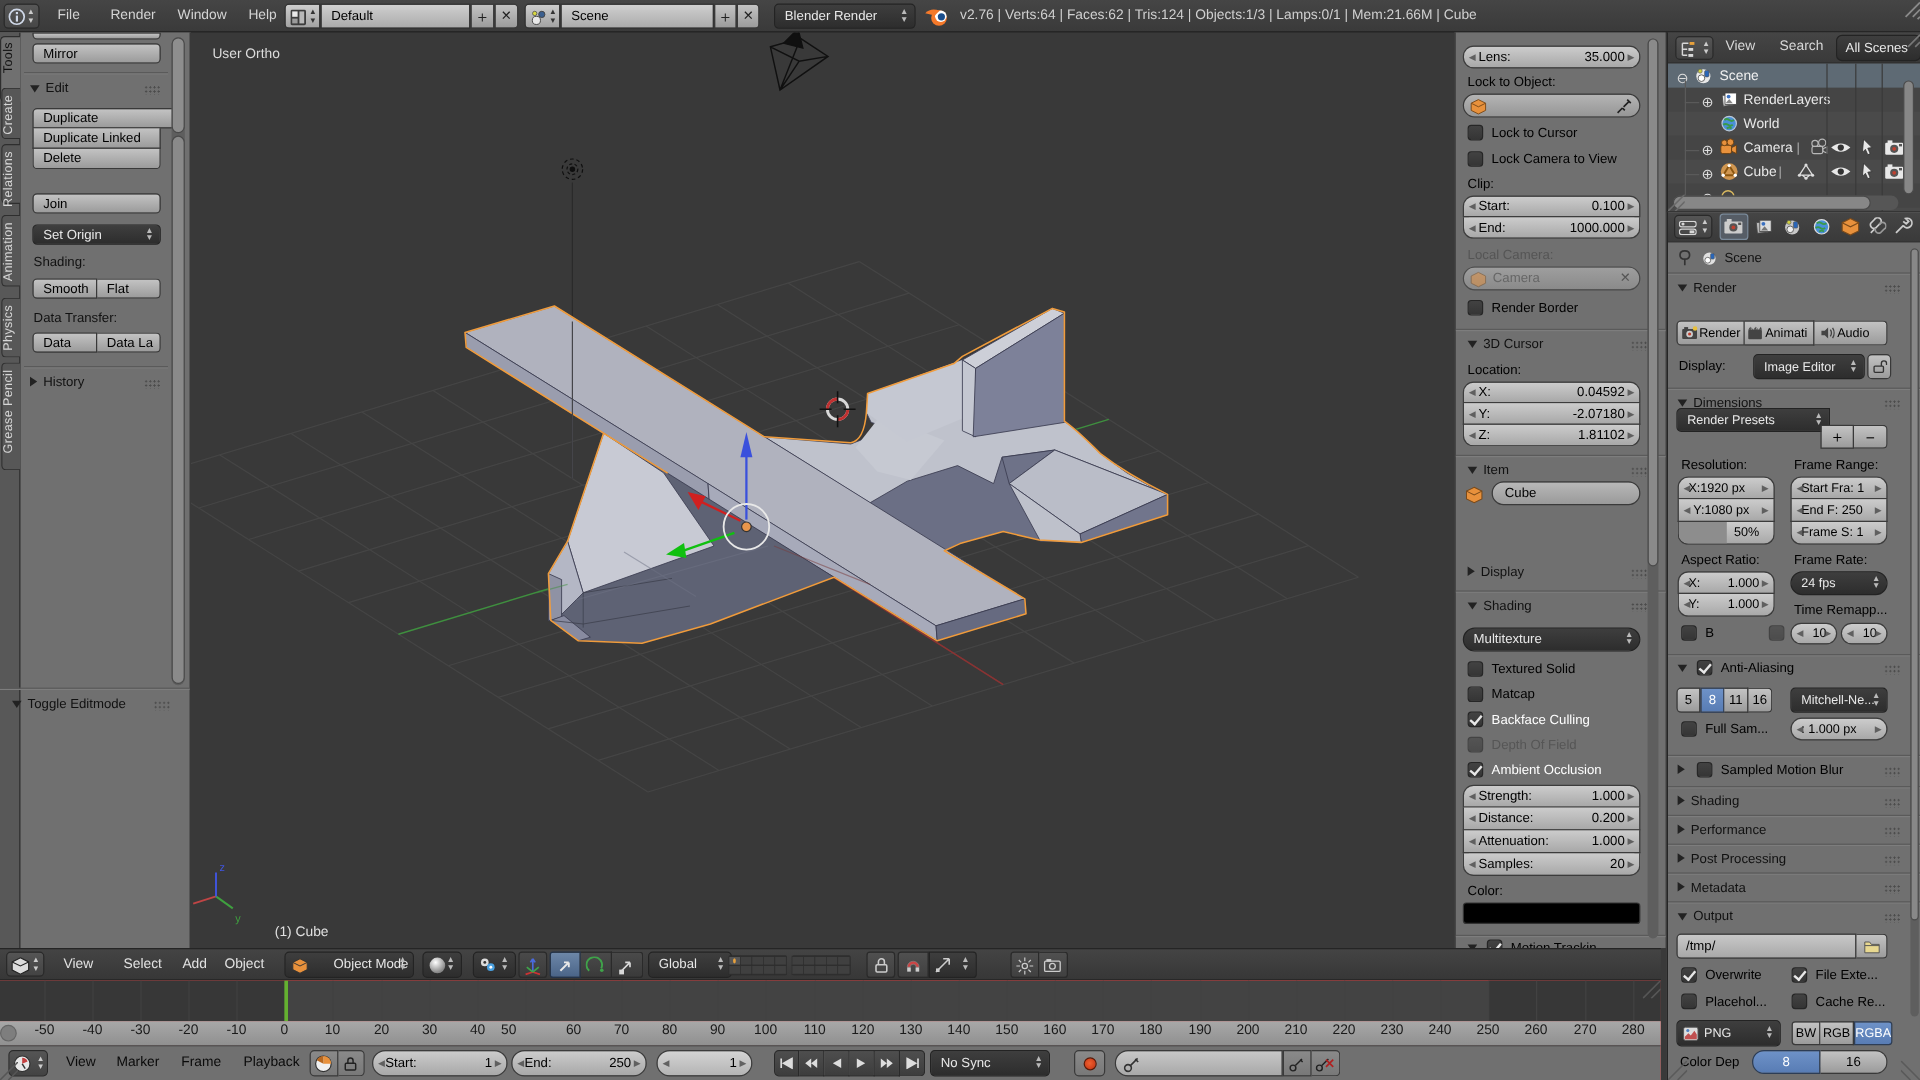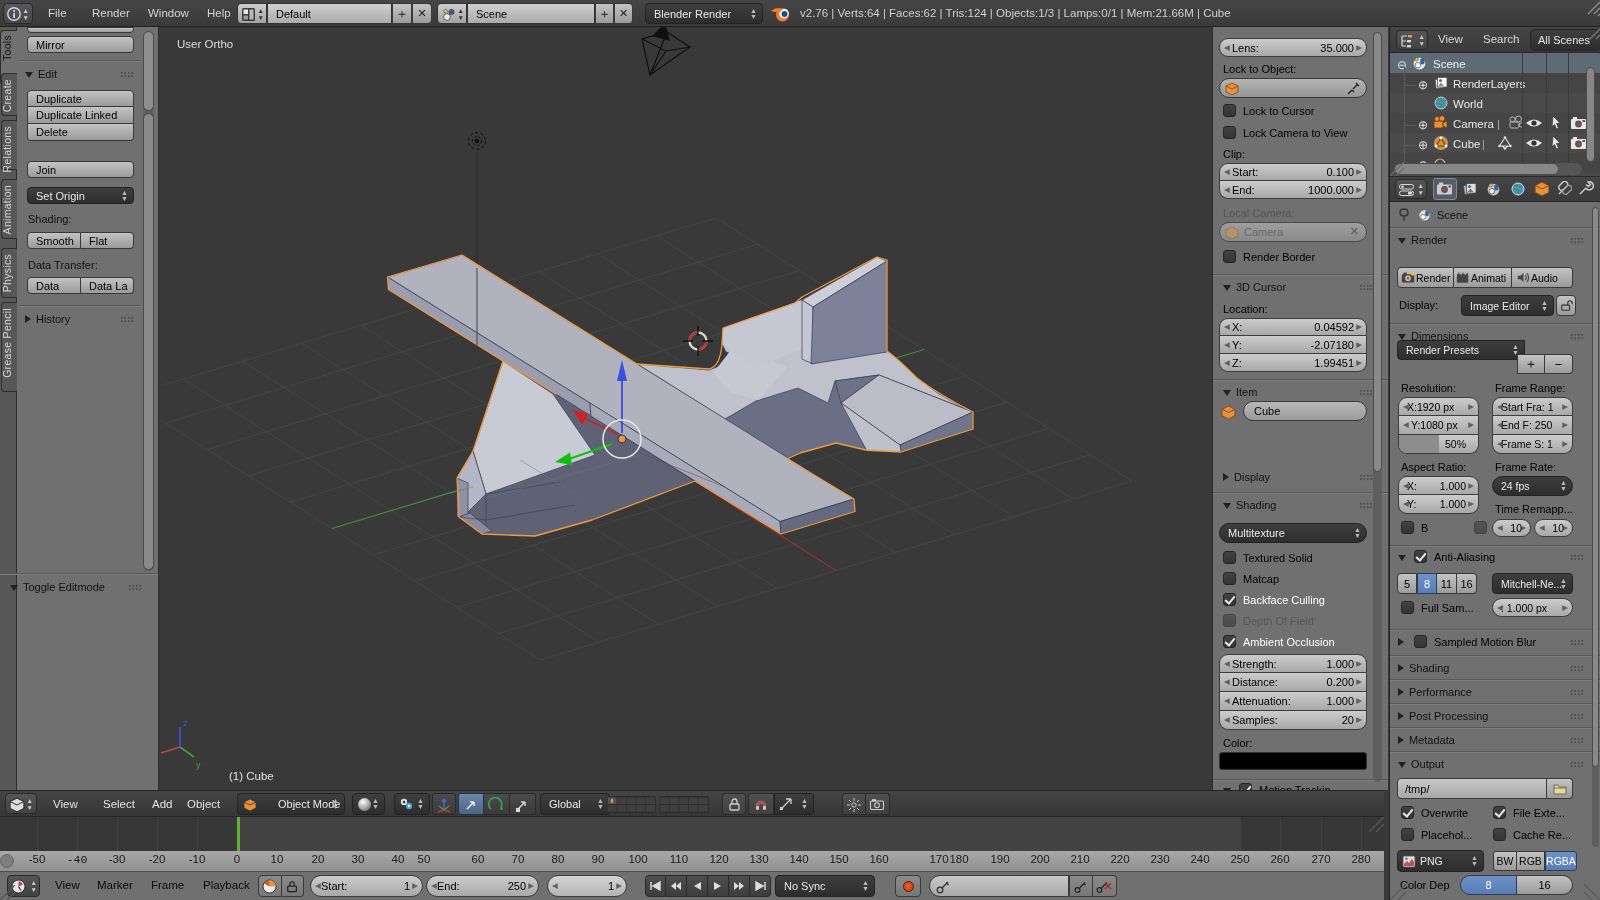--- a/index.html
+++ b/index.html
@@ -226,21 +226,21 @@
  <div class="vtab" style="top:52px;">Create</div>
  <div class="vtab" style="top:99px;">Relations</div>
  <div class="vtab" style="top:158px;">Animation</div>
  <div class="vtab" style="top:227px;">Physics</div>
  <div class="vtab" style="top:281px;">Grease Pencil</div>
  <div class="abs btn" style="left:27px;top:0px;width:107px;height:6px;border-radius:0 0 4px 4px;"></div>
  <div class="abs btn btnl" style="left:27px;top:9px;width:107px;height:17px;">Mirror</div>
  <div class="sep" style="left:20px;top:33px;width:120px;"></div>
  <div class="phead" style="left:25px;top:41px;"><span class="tri tri-d"></span>Edit</div>
  <div class="grip" style="left:120px;top:44px;"></div>
- <div class="abs btn btnl" style="left:27px;top:63px;width:107px;height:17px;border-radius:4px 4px 0 0;">Duplicate</div>
+ <div class="abs btn btnl" style="left:27px;top:63px;width:127px;height:17px;border-radius:4px 4px 0 0;">Duplicate</div>
  <div class="abs btn btnl" style="left:27px;top:80px;width:107px;height:17px;border-radius:0;border-top:none;">Duplicate Linked</div>
  <div class="abs btn btnl" style="left:27px;top:97px;width:107px;height:17px;border-radius:0 0 4px 4px;border-top:none;">Delete</div>
  <div class="abs btn btnl" style="left:27px;top:134px;width:107px;height:17px;">Join</div>
  <div class="abs drop" style="left:27px;top:160px;width:107px;height:17px;">Set Origin<span class="ud">▲<br>▼</span></div>
  <div class="abs" style="left:28px;top:186px;font-size:11px;color:#111;">Shading:</div>
  <div class="abs btn btnl" style="left:27px;top:205px;width:54px;height:17px;border-radius:4px 0 0 4px;">Smooth</div>
  <div class="abs btn btnl" style="left:81px;top:205px;width:53px;height:17px;border-radius:0 4px 4px 0;border-left:none;">Flat</div>
  <div class="abs" style="left:28px;top:232px;font-size:11px;color:#111;">Data Transfer:</div>
  <div class="abs btn btnl" style="left:27px;top:250px;width:54px;height:17px;border-radius:4px 0 0 4px;">Data</div>
  <div class="abs btn btnl" style="left:81px;top:250px;width:53px;height:17px;border-radius:0 4px 4px 0;border-left:none;">Data La</div>
@@ -308,21 +308,21 @@
       </div>
  <div class="slider" style="left:6px;top:309px;width:148px;height:18px;border-radius:0;border-top:none;">
         <span class="la">◀</span>
         <span class="lab">Y:</span>
         <span class="val">-2.07180</span>
         <span class="ra">▶</span>
       </div>
  <div class="slider" style="left:6px;top:327px;width:148px;height:18px;border-radius:0 0 9px 9px;border-top:none;">
         <span class="la">◀</span>
         <span class="lab">Z:</span>
-        <span class="val">1.99451</span>
+        <span class="val">1.81102</span>
         <span class="ra">▶</span>
       </div>
  <div class="sep" style="left:0px;top:352px;width:176px;"></div>
  <div class="phead" style="left:10px;top:359px;"><span class="tri tri-d"></span>Item</div>
  <div class="grip" style="left:146px;top:362px;"></div>
  <svg class="abs" style="left:8px;top:378px" width="15" height="15" viewBox="0 0 14 14">
         <polygon points="7,1 13,4 13,10 7,13 1,10 1,4" fill="#e8913c" stroke="#7a4a1a" stroke-width=".8"></polygon>
         <polyline points="1,4 7,7 13,4 M7,7 7,13" fill="none" stroke="#7a4a1a" stroke-width=".8"></polyline>
       </svg>
  <div class="abs" style="left:30px;top:374px;width:124px;height:20px;background:linear-gradient(#b8b8b8,#9a9a9a);border:1px solid #3a3a3a;border-radius:10px;display:flex;align-items:center;padding-left:10px;font-size:11px;">Cube</div>
@@ -886,42 +886,42 @@
         <span class="abs" style="left:1160px;top:0;width:1px;height:34px;background:#424242;"></span>
         <span class="abs" style="left:1200px;top:0;width:1px;height:34px;background:#424242;"></span>
         <span class="abs" style="left:1240px;top:0;width:1px;height:34px;background:#424242;"></span>
         <span class="abs" style="left:1280px;top:0;width:1px;height:34px;background:#424242;"></span>
         <span class="abs" style="left:1321px;top:0;width:1px;height:34px;background:#424242;"></span>
         <span class="abs" style="left:1361px;top:0;width:1px;height:34px;background:#424242;"></span>
   <div class="abs" style="left:237px;top:0;width:2.5px;height:34px;background:#64b030;"></div>
  </div>
  <div class="abs" style="left:0;top:34px;width:1384px;height:20px;background:linear-gradient(#a8a8a8,#909090);color:#1a1a1a;font-size:11.5px;">
         <span class="abs" style="left:37px;top:2px;transform:translateX(-50%);">-50</span>
-        <span class="abs" style="left:77px;top:2px;transform:translateX(-50%);font-family:Liberation Mono, monospace;">-40</span>
+        <span class="abs" style="left:77px;top:2px;transform:translateX(-50%);">-40</span>
         <span class="abs" style="left:117px;top:2px;transform:translateX(-50%);">-30</span>
         <span class="abs" style="left:157px;top:2px;transform:translateX(-50%);">-20</span>
         <span class="abs" style="left:197px;top:2px;transform:translateX(-50%);">-10</span>
         <span class="abs" style="left:237px;top:2px;transform:translateX(-50%);">0</span>
         <span class="abs" style="left:277px;top:2px;transform:translateX(-50%);">10</span>
         <span class="abs" style="left:318px;top:2px;transform:translateX(-50%);">20</span>
         <span class="abs" style="left:358px;top:2px;transform:translateX(-50%);">30</span>
         <span class="abs" style="left:398px;top:2px;transform:translateX(-50%);">40</span>
         <span class="abs" style="left:424px;top:2px;transform:translateX(-50%);">50</span>
         <span class="abs" style="left:478px;top:2px;transform:translateX(-50%);">60</span>
         <span class="abs" style="left:518px;top:2px;transform:translateX(-50%);">70</span>
         <span class="abs" style="left:558px;top:2px;transform:translateX(-50%);">80</span>
         <span class="abs" style="left:598px;top:2px;transform:translateX(-50%);">90</span>
         <span class="abs" style="left:638px;top:2px;transform:translateX(-50%);">100</span>
         <span class="abs" style="left:679px;top:2px;transform:translateX(-50%);">110</span>
         <span class="abs" style="left:719px;top:2px;transform:translateX(-50%);">120</span>
         <span class="abs" style="left:759px;top:2px;transform:translateX(-50%);">130</span>
         <span class="abs" style="left:799px;top:2px;transform:translateX(-50%);">140</span>
         <span class="abs" style="left:839px;top:2px;transform:translateX(-50%);">150</span>
         <span class="abs" style="left:879px;top:2px;transform:translateX(-50%);">160</span>
-        <span class="abs" style="left:939px;top:2px;transform:translateX(-50%);">170</span>
+        <span class="abs" style="left:919px;top:2px;transform:translateX(-50%);">170</span>
         <span class="abs" style="left:959px;top:2px;transform:translateX(-50%);">180</span>
         <span class="abs" style="left:1000px;top:2px;transform:translateX(-50%);">190</span>
         <span class="abs" style="left:1040px;top:2px;transform:translateX(-50%);">200</span>
         <span class="abs" style="left:1080px;top:2px;transform:translateX(-50%);">210</span>
         <span class="abs" style="left:1120px;top:2px;transform:translateX(-50%);">220</span>
         <span class="abs" style="left:1160px;top:2px;transform:translateX(-50%);">230</span>
         <span class="abs" style="left:1200px;top:2px;transform:translateX(-50%);">240</span>
         <span class="abs" style="left:1240px;top:2px;transform:translateX(-50%);">250</span>
         <span class="abs" style="left:1280px;top:2px;transform:translateX(-50%);">260</span>
         <span class="abs" style="left:1321px;top:2px;transform:translateX(-50%);">270</span>

